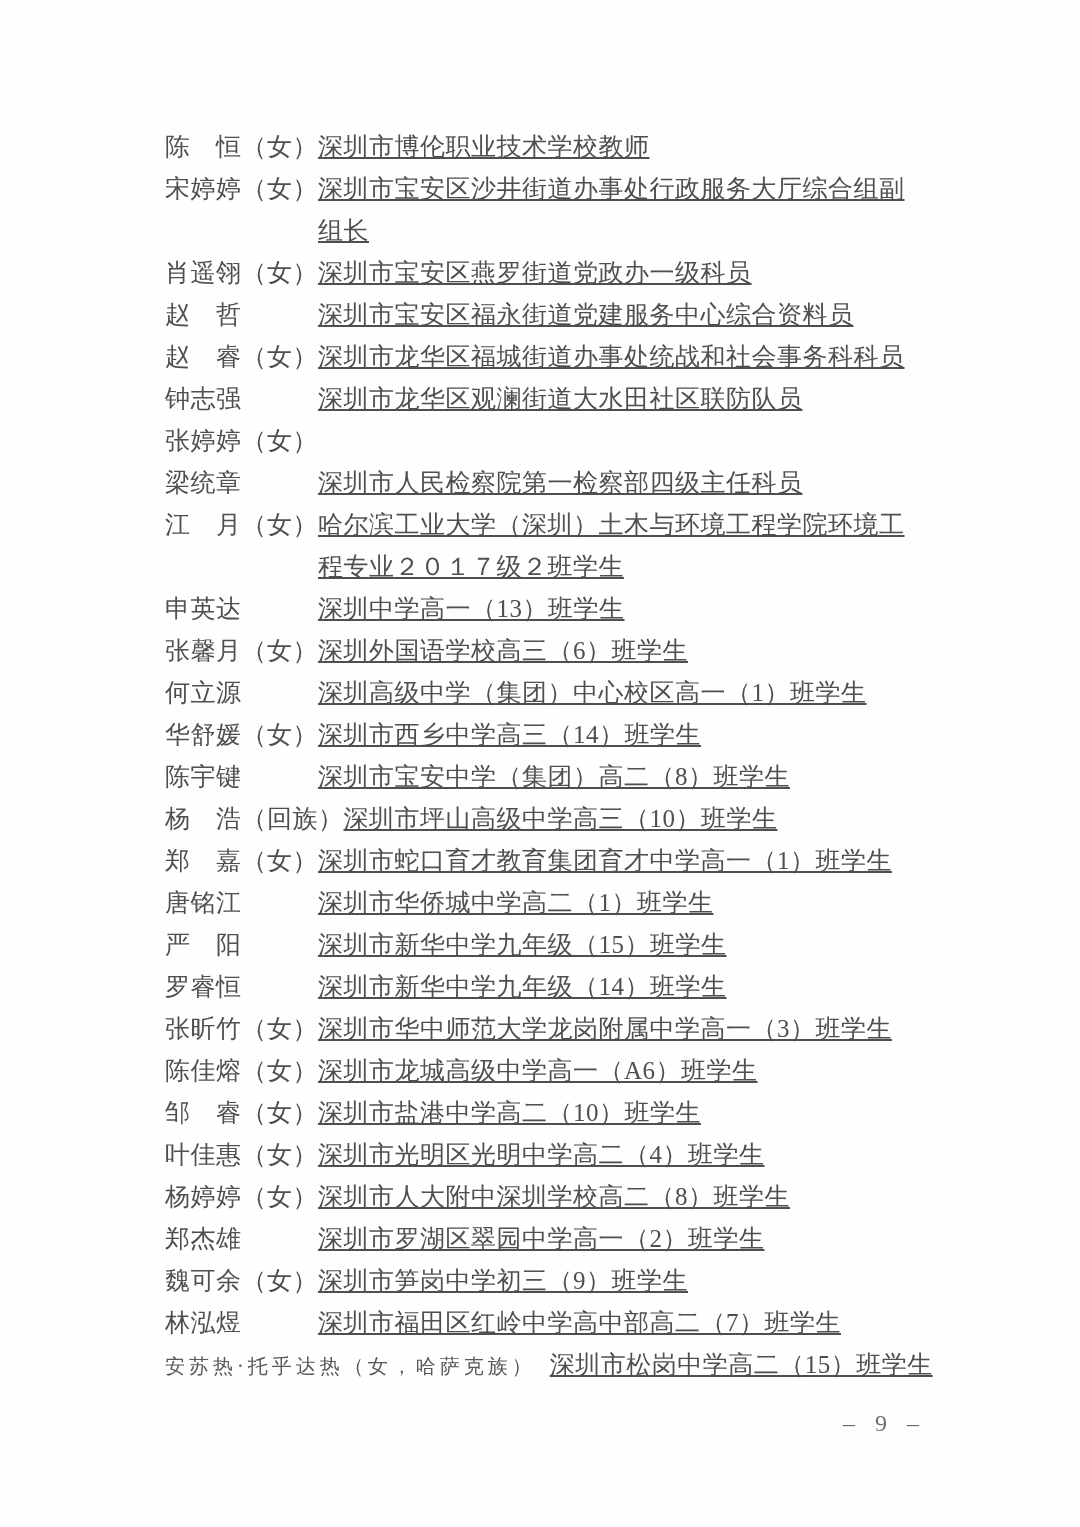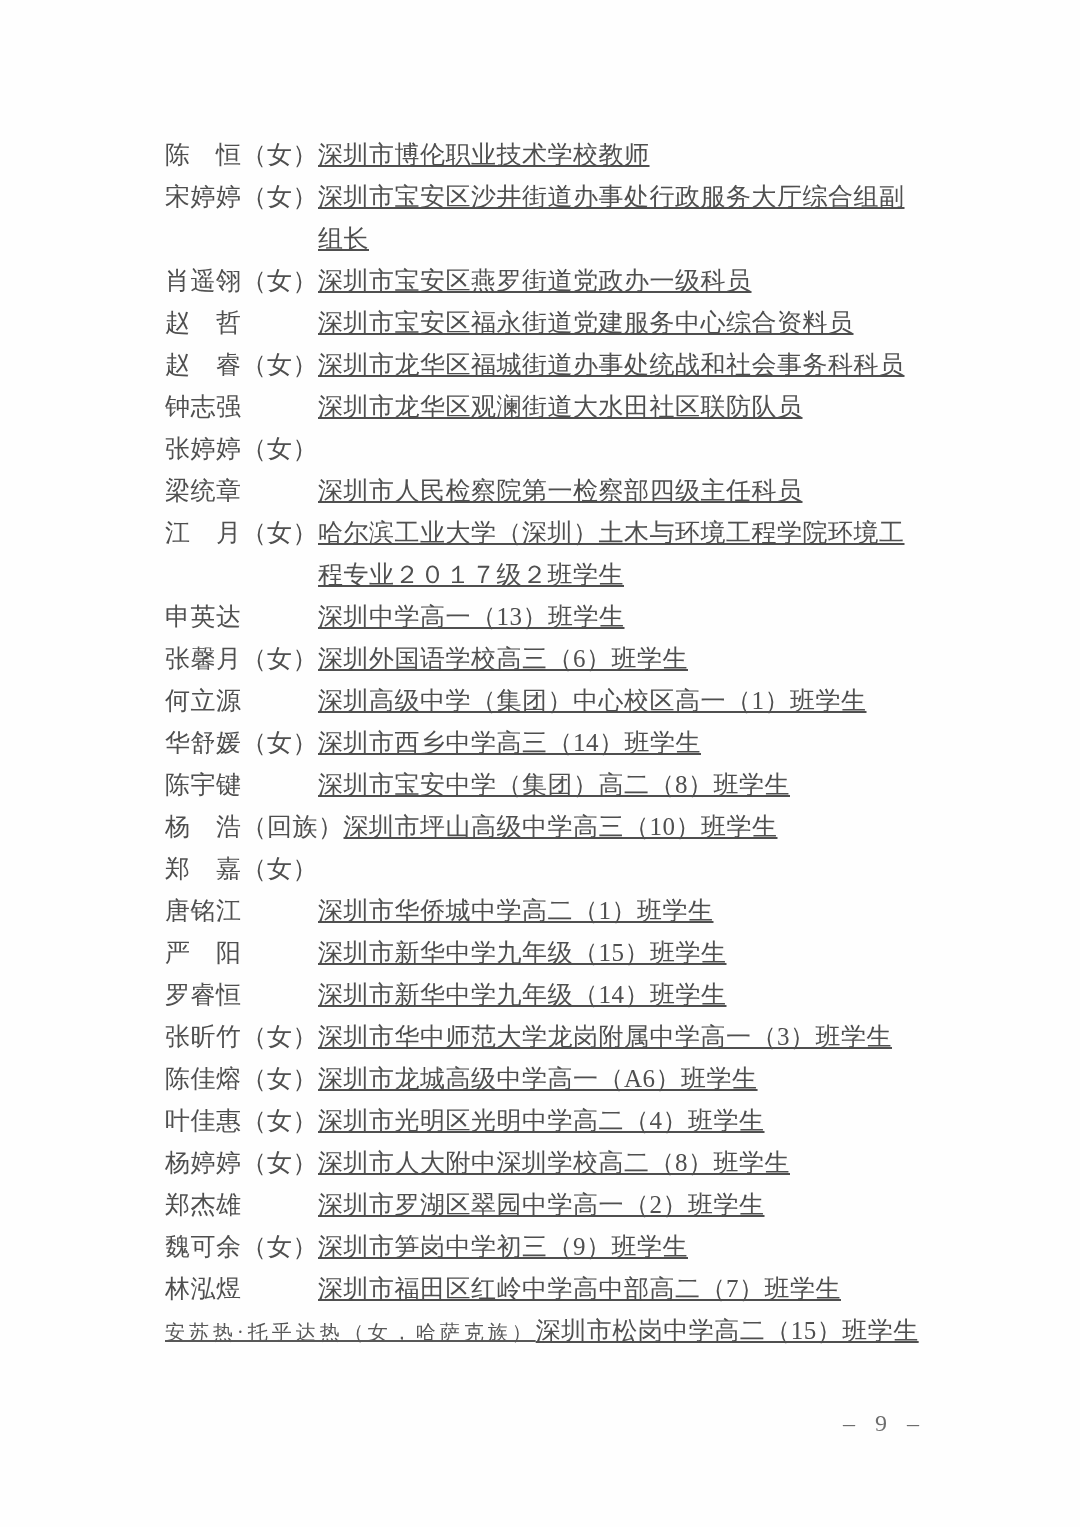--- a/index.html
+++ b/index.html
@@ -9,21 +9,21 @@
     width: 1080px;
     height: 1527px;
     margin: 0 auto;
     background: #fefefe;
     font-family: "Liberation Serif", "DejaVu Serif", serif;
     color: #4f4f4f;
     overflow: hidden;
   }
   .person-list {
     position: absolute;
-    top: 134px;
+    top: 126px;
     left: 165px;
     right: 70px;
   }
   .row {
     display: flex;
     align-items: baseline;
     line-height: 42px;
     font-size: 25px;
     letter-spacing: 0.5px;
     font-weight: 400;
@@ -35,23 +35,23 @@
     white-space: pre;
   }
   .row .desc {
     flex: 0 1 auto;
     max-width: 602px;
     text-decoration: underline;
   }
   .row.small-name .name {
     font-size: 20px;
     letter-spacing: 4px;
+    margin-right: 14px;
     min-width: 0;
     color: #585858;
-    text-decoration: underline;
   }
   .page-number {
     position: absolute;
     top: 1410px;
     left: 843px;
     font-size: 24px;
     letter-spacing: 7px;
     color: #6d6d6d;
     white-space: pre;
   }
@@ -115,40 +115,45 @@
       <div class="row">
         <span class="name">陈宇键</span>
         <span class="desc">深圳市宝安中学（集团）高二（8）班学生</span>
       </div>
       <div class="row">
         <span class="name">杨　浩（回族）</span>
         <span class="desc">深圳市坪山高级中学高三（10）班学生</span>
       </div>
       <div class="row">
         <span class="name">郑　嘉（女）</span>
+        <span class="desc">深圳市蛇口育才教育集团育才中学高一（1）班学生</span>
       </div>
       <div class="row">
         <span class="name">唐铭江</span>
         <span class="desc">深圳市华侨城中学高二（1）班学生</span>
       </div>
       <div class="row">
         <span class="name">严　阳</span>
         <span class="desc">深圳市新华中学九年级（15）班学生</span>
       </div>
       <div class="row">
         <span class="name">罗睿恒</span>
         <span class="desc">深圳市新华中学九年级（14）班学生</span>
       </div>
       <div class="row">
         <span class="name">张昕竹（女）</span>
         <span class="desc">深圳市华中师范大学龙岗附属中学高一（3）班学生</span>
       </div>
       <div class="row">
         <span class="name">陈佳熔（女）</span>
         <span class="desc">深圳市龙城高级中学高一（A6）班学生</span>
+      </div>
+      <div class="row">
+        <span class="name">邹　睿（女）</span>
+        <span class="desc">深圳市盐港中学高二（10）班学生</span>
       </div>
       <div class="row">
         <span class="name">叶佳惠（女）</span>
         <span class="desc">深圳市光明区光明中学高二（4）班学生</span>
       </div>
       <div class="row">
         <span class="name">杨婷婷（女）</span>
         <span class="desc">深圳市人大附中深圳学校高二（8）班学生</span>
       </div>
       <div class="row">

